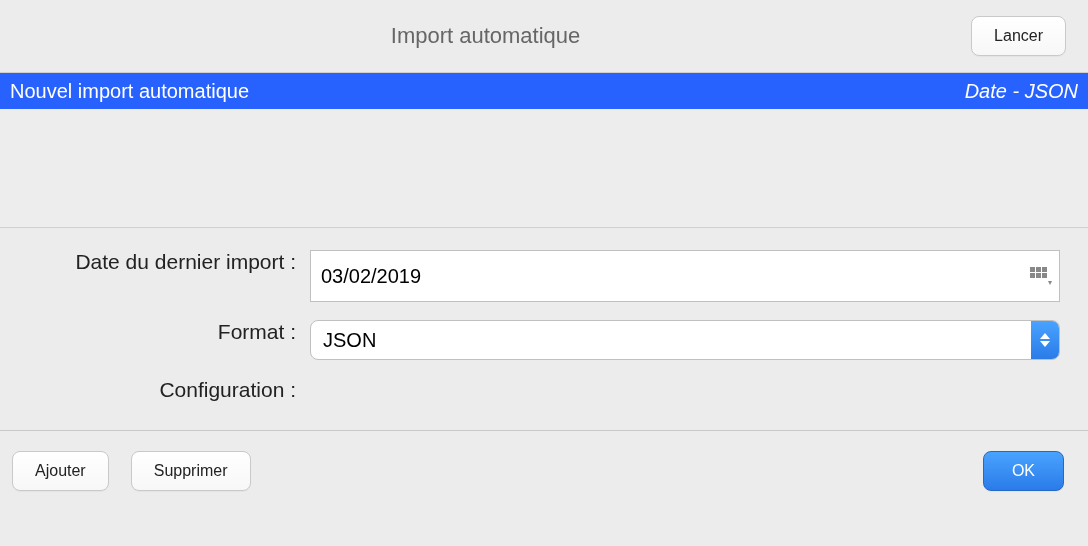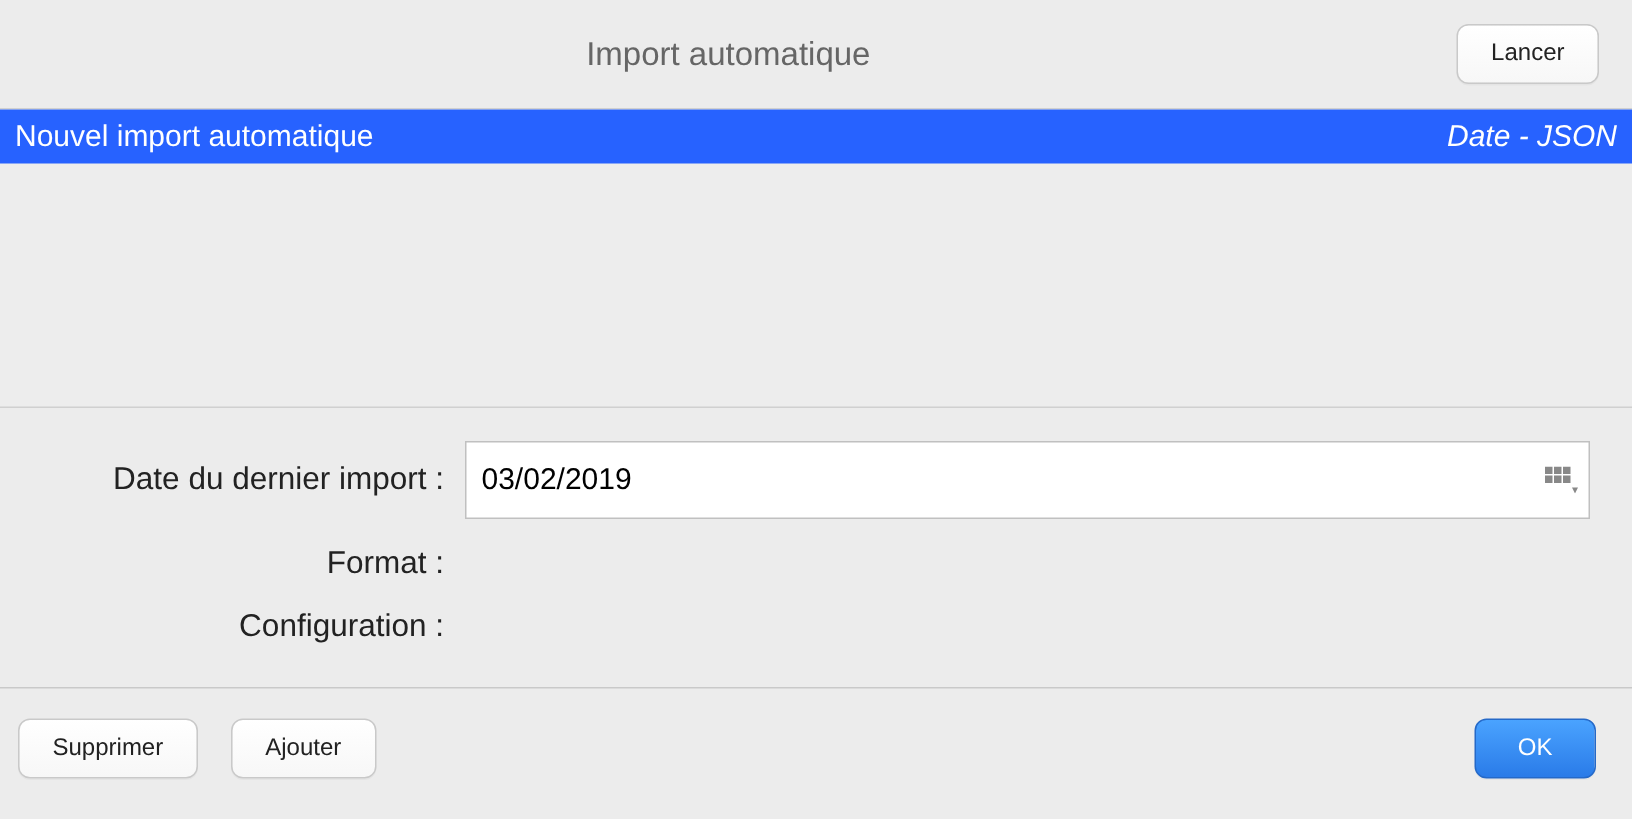--- a/index.html
+++ b/index.html
@@ -47,21 +47,21 @@
     }
     .btn-primary {
       background: linear-gradient(to bottom, #4aa3ff, #2a7be8);
       border: 1px solid #2569c8;
       color: #fff;
       padding: 8px 28px;
     }
     .list-area {
       border-top: 1px solid #d0d0d0;
       border-bottom: 1px solid #d0d0d0;
-      height: 200px;
+      height: 156px;
       background: #ededed;
     }
     .list-row {
       background: #2762ff;
       color: #fff;
       display: flex;
       justify-content: space-between;
       align-items: center;
       padding: 4px 10px;
       height: 36px;
@@ -72,21 +72,20 @@
     }
     .list-row-type {
       font-style: italic;
       font-weight: 400;
     }
     .form-area {
       padding: 22px 28px 22px 0;
     }
     .form-row {
       display: flex;
-      align-items: center;
       margin-bottom: 18px;
     }
     .form-label {
       width: 310px;
       text-align: right;
       padding-right: 14px;
       color: #222;
       font-size: 21px;
     }
     .form-control-wrap {
@@ -201,28 +200,37 @@
           <rect x="6" y="6" width="5" height="5" fill="#888"></rect>
           <rect x="12" y="6" width="5" height="5" fill="#888"></rect>
           <polygon points="18,14 22,14 20,18" fill="#888"></polygon>
         </svg>
       </span>
     </div>
   </div>
 
   <div class="form-row">
     <div class="form-label">Format :</div>
+    <div class="form-control-wrap">
+      <div class="select-wrap">
+        <div class="select-value">JSON</div>
+        <div class="select-arrows">
+          <div class="tri-up"></div>
+          <div class="tri-down"></div>
+        </div>
+      </div>
+    </div>
   </div>
 
   <div class="form-row" style="margin-bottom:6px">
     <div class="form-label">Configuration :</div>
   </div>
 </div>
 
 <div class="divider"></div>
 
 <div class="footer">
   <div class="footer-left">
+    <button class="btn">Ajouter</button>
     <button class="btn">Supprimer</button>
-    <button class="btn">Ajouter</button>
   </div>
   <button class="btn btn-primary">OK</button>
 </div>
 
 </body></html>

